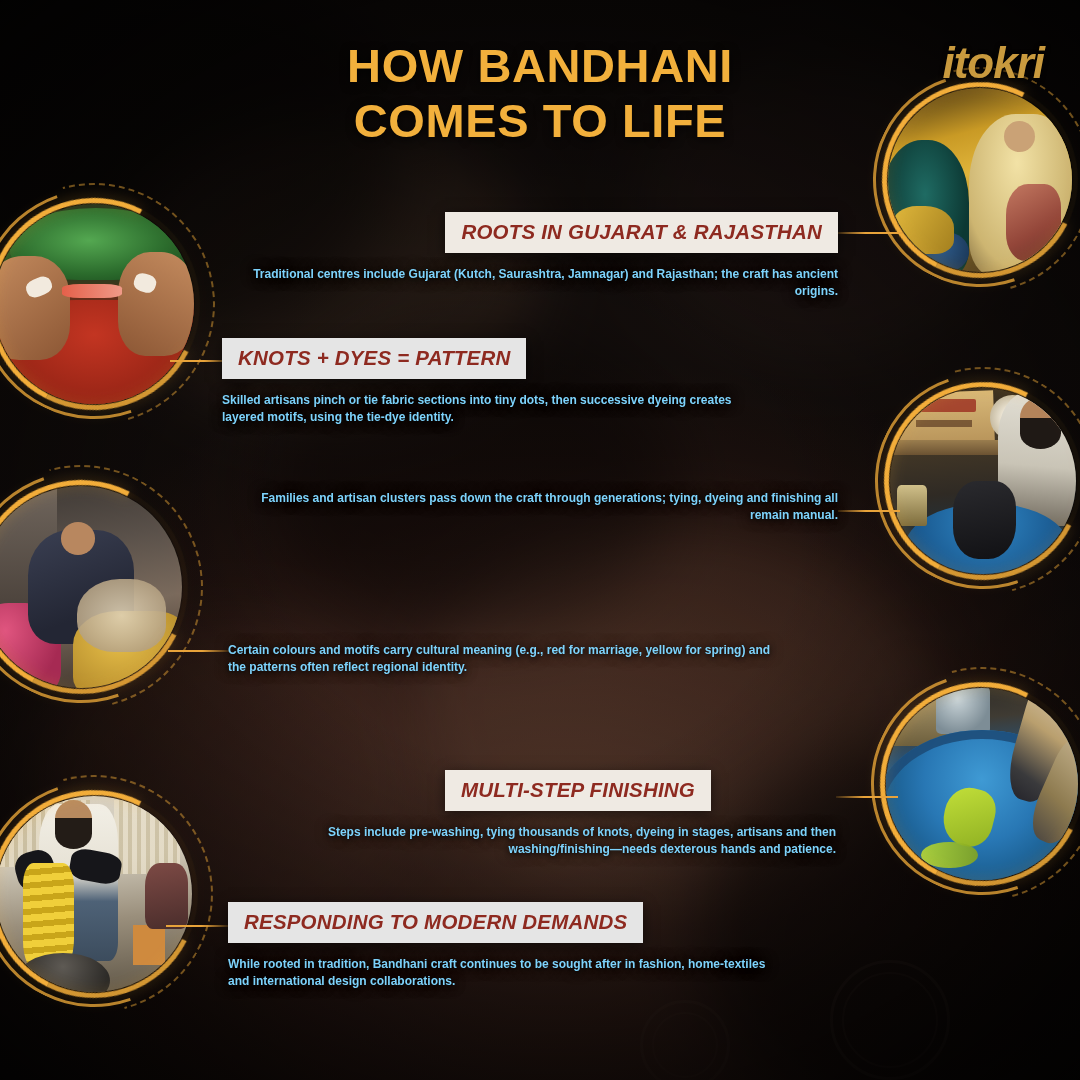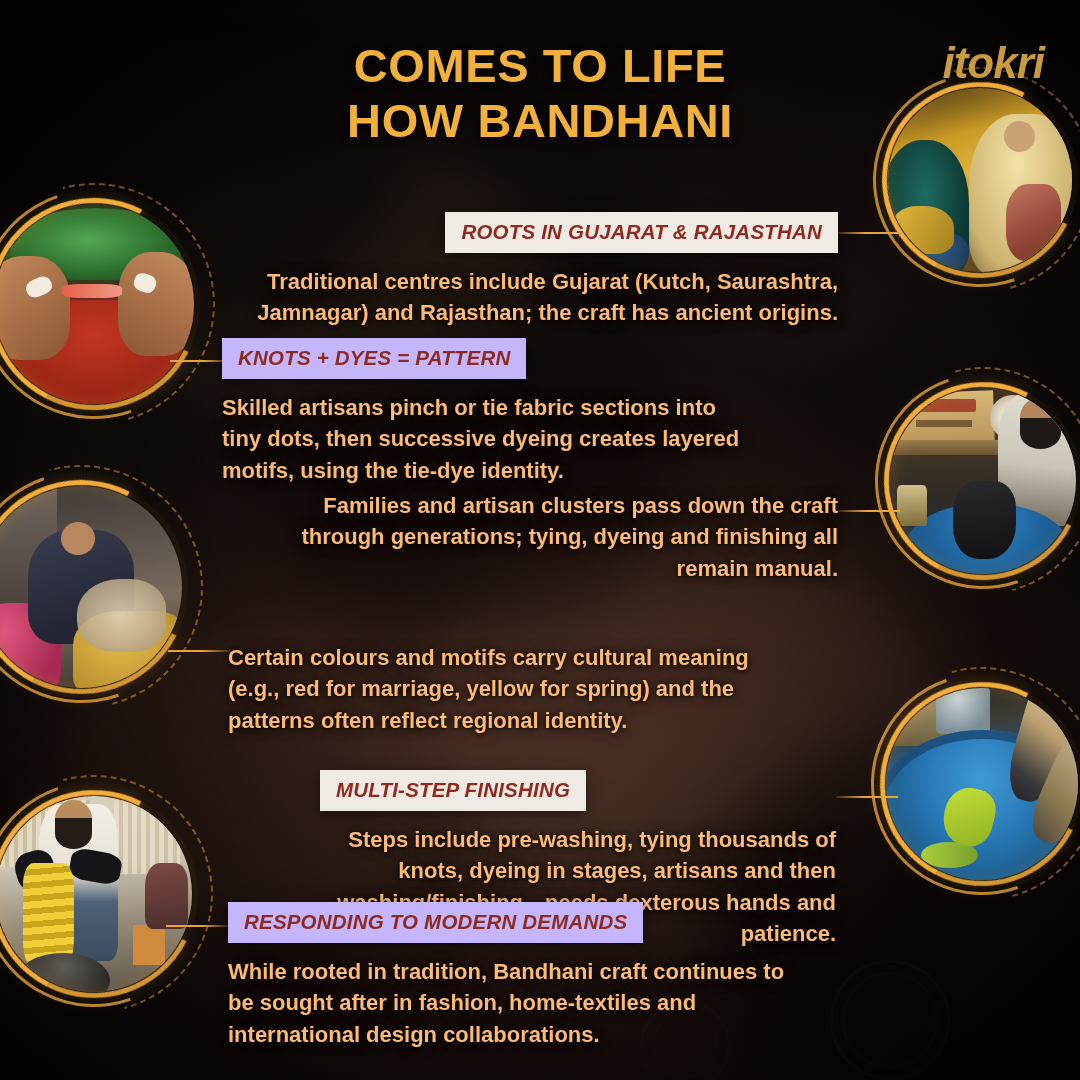--- a/index.html
+++ b/index.html
@@ -69,26 +69,26 @@
   .hbar {
     display:inline-block;
     padding:8px 16px 9px;
     font-size:20.5px; font-weight:bold; font-style:italic;
     letter-spacing:.2px;
     color:#8E2A20;
     white-space:nowrap;
     box-shadow:0 3px 12px rgba(0,0,0,.55);
   }
   .hbar.cream { background:#EFEAE3; }
-  .hbar.amber { background:#c4b5fd; }
+  .hbar.amber { background:#e5e5e5; }
   .body {
     margin-top:13px;
-    font-size:22px; font-weight:bold;
+    font-size:12px; font-weight:bold;
     line-height:1.43;
-    color:#fdba74;
+    color:#7dd3fc;
     text-shadow:0 1px 5px rgba(0,0,0,.9), 0 0 14px rgba(0,0,0,.6);
   }
   .ta-r { text-align:right; }
   .ta-l { text-align:left; }
 
   
   .conn {
     position:absolute; height:2px;
     background:linear-gradient(90deg, rgba(240,169,51,.15), #E8A33A 45%, #E8A33A 100%);
     z-index:4;
@@ -212,22 +212,22 @@
   <div class="bg-dark" style="left:260px;top:330px;width:420px;height:300px;background:#0b0605;opacity:.45;"></div>
 
   <div class="bg-motif" style="left:830px;top:960px;width:120px;height:120px;"></div>
   <div class="bg-motif" style="left:640px;top:1000px;width:90px;height:90px;opacity:.7;"></div>
 
   <div class="bg-scrim"></div>
   <div class="bg-vignette"></div>
 </div>
 
 <div id="title">
+  <span class="ln">HOW BANDHANI</span>
   <span class="ln">COMES TO LIFE</span>
-  <span class="ln">HOW BANDHANI</span>
 </div>
 <div id="logo">itokri</div>
 
 <div class="circ" style="left:882px;top:82px;width:196px;height:196px;">
   <div class="photo">
     <div class="ph p1">
       <i class="w1"></i>
         <i class="w2"></i>
         <i class="hd"></i>
         <i class="sc"></i>
@@ -354,21 +354,21 @@
 
 <div class="block ta-r" style="left:246px;top:477px;width:592px;">
   <div class="body ta-r">Families and artisan clusters pass down the craft through generations; tying, dyeing and finishing all remain manual.</div>
 </div>
 
 <div class="block ta-l" style="left:228px;top:629px;width:548px;">
   <div class="body ta-l">Certain colours and motifs carry cultural meaning (e.g., red for marriage, yellow for spring) and the patterns often reflect regional identity.</div>
 </div>
 
 <div class="block ta-r" style="left:320px;top:770px;width:516px;">
-  <div style="text-align:left;">
+  <div style="text-align:center;">
     <div class="hbar cream">MULTI-STEP FINISHING</div>
   </div>
   <div class="body ta-r">Steps include pre-washing, tying thousands of knots, dyeing in stages, artisans and then washing/finishing—needs dexterous hands and patience.</div>
 </div>
 
 <div class="block ta-l" style="left:228px;top:902px;width:558px;">
   <div class="hbar amber">RESPONDING TO MODERN DEMANDS</div>
   <div class="body ta-l">While rooted in tradition, Bandhani craft continues to be sought after in fashion, home-textiles and international design collaborations.</div>
 </div>
 

